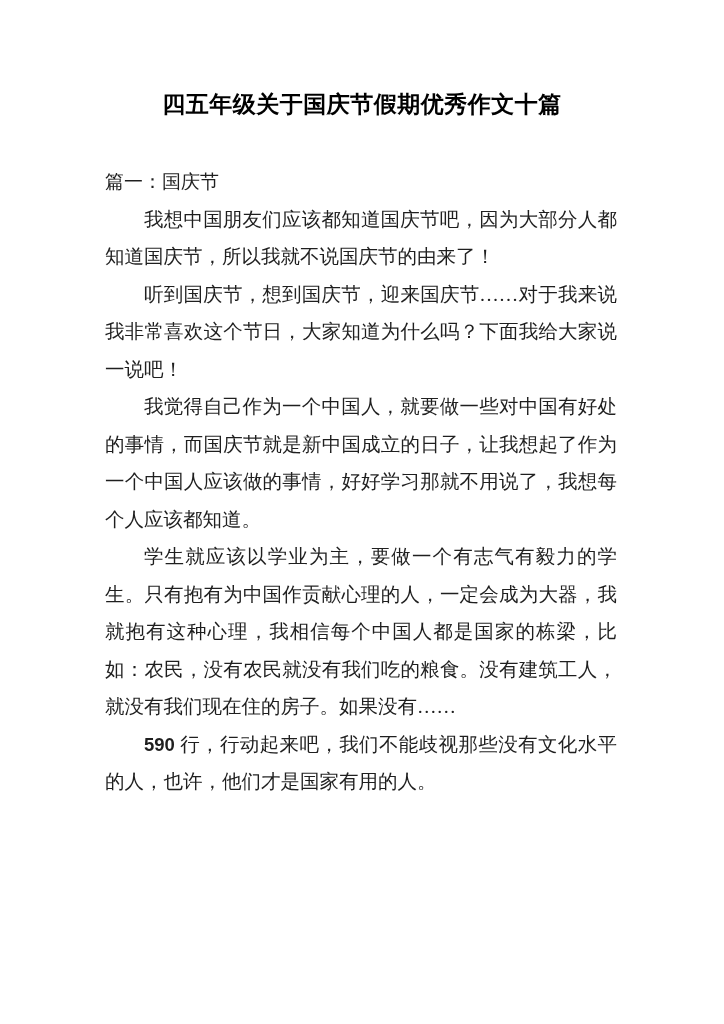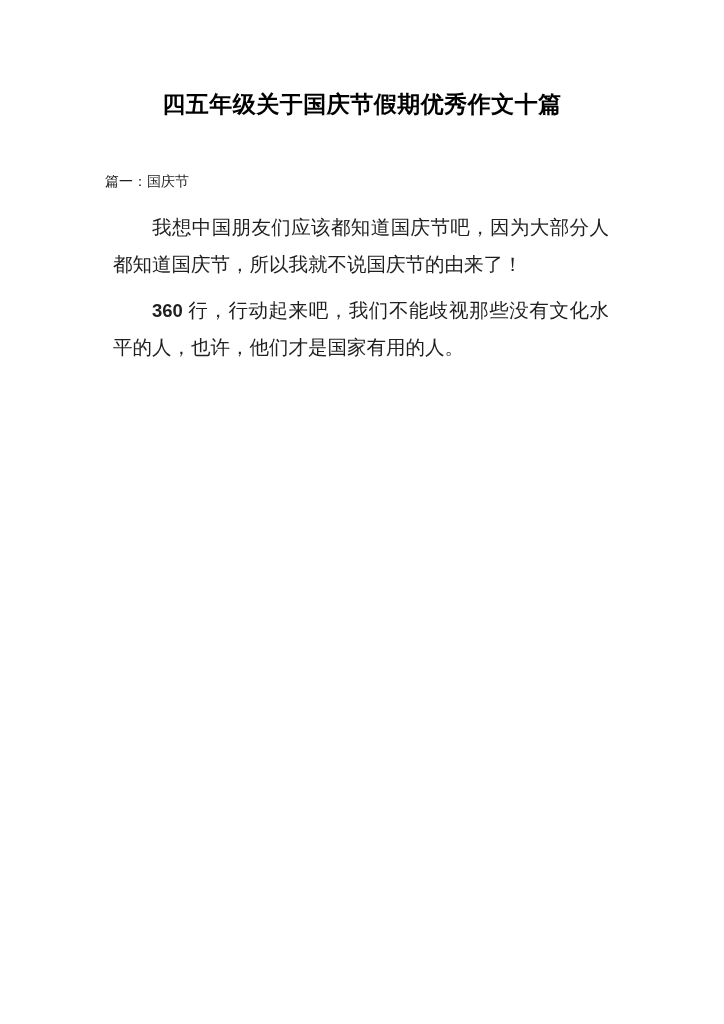--- a/index.html
+++ b/index.html
@@ -31,25 +31,25 @@
     width: 512px;
     font-family: "Liberation Serif", "DejaVu Serif", serif;
     font-size: 19.5px;
     line-height: 37.5px;
     color: #1f1f1f;
     text-align: justify;
   }
   .section-heading {
     margin: 0;
     font-weight: 400;
-    font-size: 14px;
+    font-size: 19px;
     text-align: left;
   }
   .para {
-    margin: 8px;
+    margin: 0;
     text-indent: 2em;
   }
   .para b {
     font-family: "Liberation Sans", "DejaVu Sans", sans-serif;
     font-weight: 700;
     font-size: 18.5px;
   }
 </style>
 </head>
 <body>
@@ -57,21 +57,24 @@
 <div class="page">
 
   <h1 class="doc-title">四五年级关于国庆节假期优秀作文十篇</h1>
 
   <div class="content">
 
     <p class="section-heading">篇一：国庆节</p>
 
     <p class="para"><b></b><span>我想中国朋友们应该都知道国庆节吧，因为大部分人都知道国庆节，所以我就不说国庆节的由来了！</span></p>
 
+    <p class="para"><b></b><span>听到国庆节，想到国庆节，迎来国庆节……对于我来说我非常喜欢这个节日，大家知道为什么吗？下面我给大家说一说吧！</span></p>
 
+    <p class="para"><b></b><span>我觉得自己作为一个中国人，就要做一些对中国有好处的事情，而国庆节就是新中国成立的日子，让我想起了作为一个中国人应该做的事情，好好学习那就不用说了，我想每个人应该都知道。</span></p>
 
+    <p class="para"><b></b><span>学生就应该以学业为主，要做一个有志气有毅力的学生。只有抱有为中国作贡献心理的人，一定会成为大器，我就抱有这种心理，我相信每个中国人都是国家的栋梁，比如：农民，没有农民就没有我们吃的粮食。没有建筑工人，就没有我们现在住的房子。如果没有……</span></p>
 
-    <p class="para"><b>360</b><span> 行，行动起来吧，我们不能歧视那些没有文化水平的人，也许，他们才是国家有用的人。</span></p>
+    <p class="para"><b>590</b><span> 行，行动起来吧，我们不能歧视那些没有文化水平的人，也许，他们才是国家有用的人。</span></p>
 
 
 
   </div>
 </div>
 
 </body></html>

